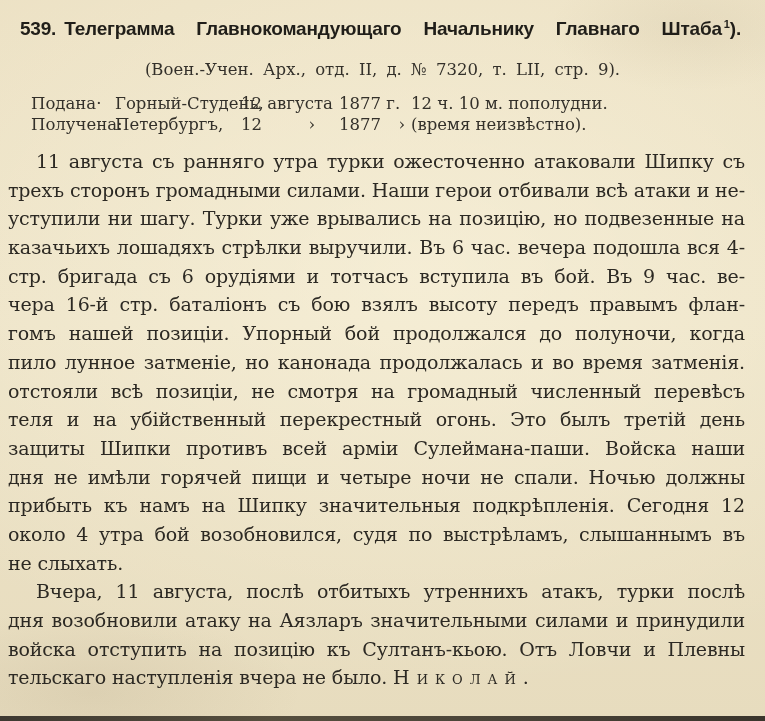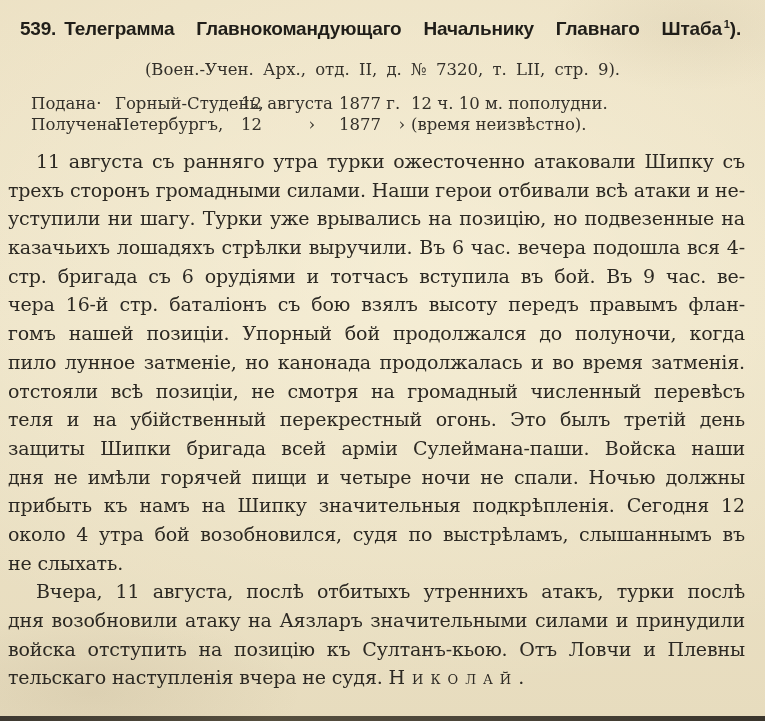--- a/index.html
+++ b/index.html
@@ -119,27 +119,27 @@
     <div class="line first"><span>11 августа съ ранняго утра турки ожесточенно атаковали Шипку съ</span></div>
     <div class="line"><span>трехъ сторонъ громадными силами. Наши герои отбивали всѣ атаки и не-</span></div>
     <div class="line"><span>уступили ни шагу. Турки уже врывались на позицію, но подвезенные на</span></div>
     <div class="line"><span>казачьихъ лошадяхъ стрѣлки выручили. Въ 6 час. вечера подошла вся 4-я</span></div>
     <div class="line"><span>стр. бригада съ 6 орудіями и тотчасъ вступила въ бой. Въ 9 час. ве-</span></div>
     <div class="line"><span>чера 16-й стр. баталіонъ съ бою взялъ высоту передъ правымъ флан-</span></div>
     <div class="line"><span>гомъ нашей позиціи. Упорный бой продолжался до полуночи, когда насту-</span></div>
     <div class="line"><span>пило лунное затменіе, но канонада продолжалась и во время затменія. Наши</span></div>
     <div class="line"><span>отстояли всѣ позиціи, не смотря на громадный численный перевѣсъ непрія-</span></div>
     <div class="line"><span>теля и на убійственный перекрестный огонь. Это былъ третій день геройской</span></div>
-    <div class="line"><span>защиты Шипки бригада всей арміи </span><span class="em">Сулеймана-паши</span><span>. Войска наши четыре</span></div>
+    <div class="line"><span>защиты Шипки противъ всей арміи </span><span class="em">Сулеймана-паши</span><span>. Войска наши четыре</span></div>
     <div class="line"><span>дня не имѣли горячей пищи и четыре ночи не спали. Ночью должны были</span></div>
     <div class="line"><span>прибыть къ намъ на Шипку значительныя подкрѣпленія. Сегодня 12 августа</span></div>
     <div class="line"><span>около 4 утра бой возобновился, судя по выстрѣламъ, слышаннымъ въ Габровѣ,</span></div>
     <div class="line lastline"><span>не слыхать.</span></div>
 
     <div class="line first"><span>Вчера, 11 августа, послѣ отбитыхъ утреннихъ атакъ, турки послѣ полу-</span></div>
     <div class="line"><span>дня возобновили атаку на Аязларъ значительными силами и принудили наши</span></div>
     <div class="line"><span>войска отступить на позицію къ Султанъ-кьою. Отъ Ловчи и Плевны непрія-</span></div>
-    <div class="line lastline"><span>тельскаго наступленія вчера не судя. </span><span class="sig">Николай</span><span>.</span></div>
+    <div class="line lastline"><span>тельскаго наступленія вчера не было. </span><span class="sig">Николай</span><span>.</span></div>
   </div>
 
   <div class="bottom-bar"></div>
 
 </div>
 
 </body></html>

